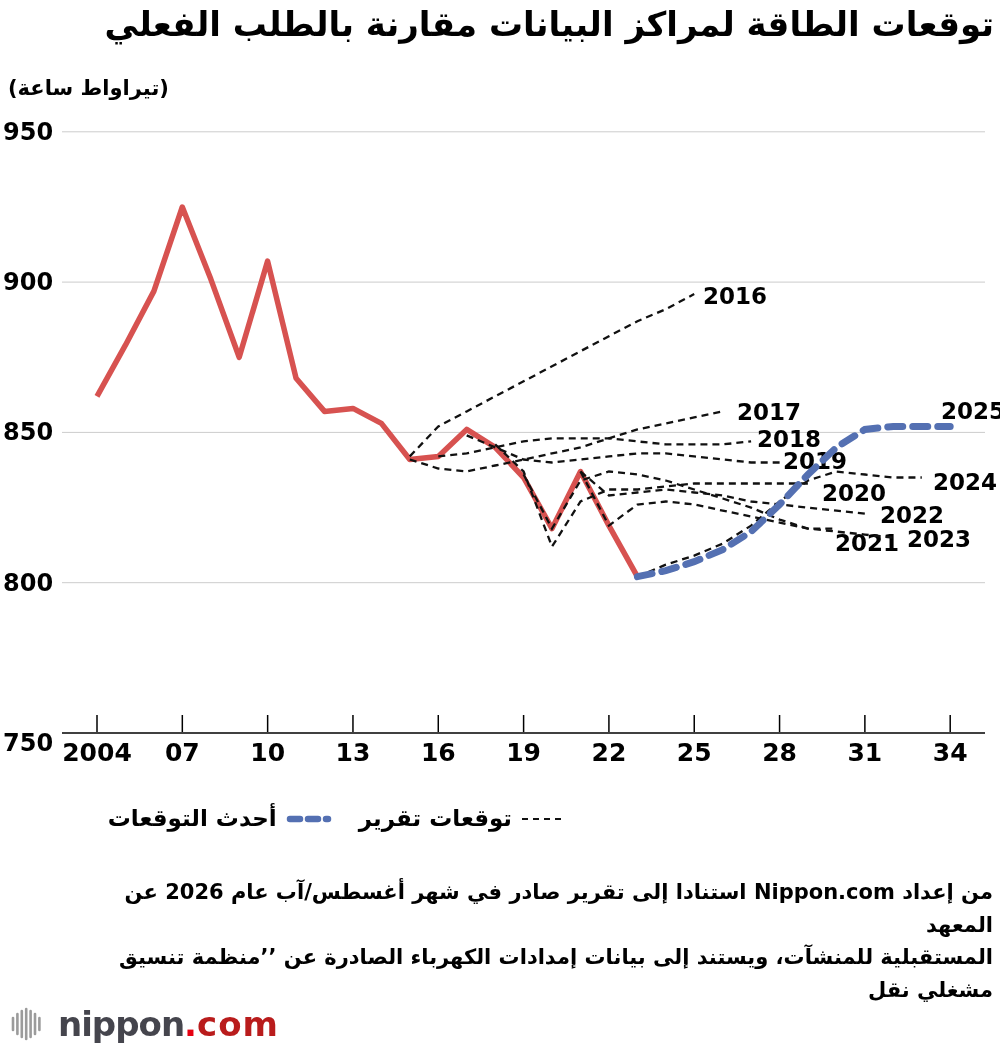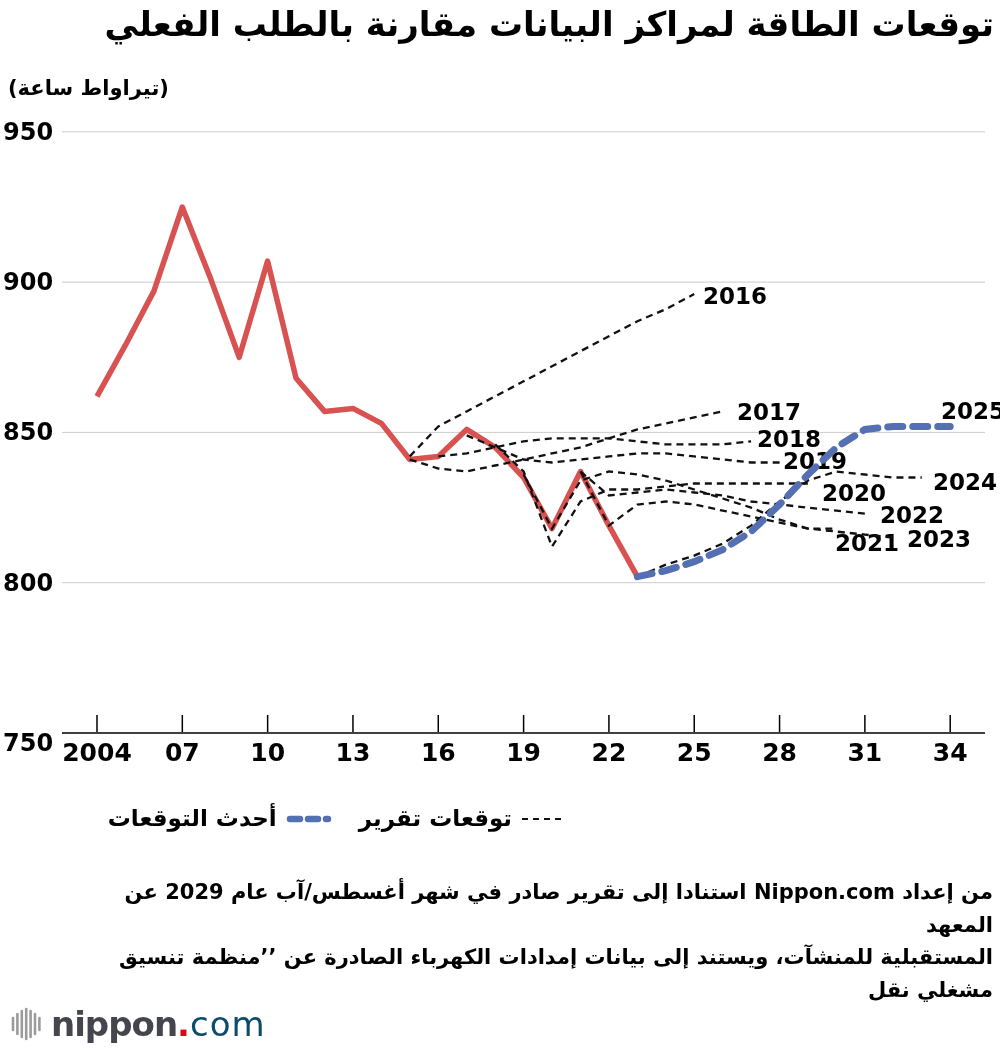--- a/index.html
+++ b/index.html
@@ -8,25 +8,25 @@
   .title{position:absolute;top:4px;right:6px;font-size:34px;font-weight:700;
          direction:rtl;white-space:nowrap;}
   .unit{position:absolute;top:76px;left:8px;font-size:21px;font-weight:700;direction:rtl;}
   .chart-svg{position:absolute;top:95px;left:0;}
   .legend{position:absolute;top:805px;right:433px;direction:rtl;display:flex;
           align-items:center;gap:27px;white-space:nowrap;}
   .legend-item{display:flex;align-items:center;gap:9px;font-size:23px;font-weight:700;}
   .legend-item svg{flex:0 0 auto;}
   .source{position:absolute;top:876px;right:7px;left:100px;direction:rtl;text-align:right;
           font-size:21px;font-weight:700;line-height:32.6px;}
-  .logo{position:absolute;left:10px;top:1000px;display:flex;align-items:center;gap:7px;}
+  .logo{position:absolute;left:10px;top:1000px;display:flex;align-items:center;gap:14px;}
   .logo-text{display:flex;align-items:baseline;}
   .logo-nippon{font-size:34px;font-weight:700;color:#45454d;letter-spacing:-1px;}
   .logo-dot{font-size:34px;font-weight:700;color:#e60012;}
-  .logo-com{font-size:34px;font-weight:400;color:#0c4a6e;letter-spacing:1px;}
+  .logo-com{font-size:34px;font-weight:700;color:#b91c1c;letter-spacing:1px;}
 </style>
 </head>
 <body>
 
 <div class="page">
 
   <div class="title">توقعات الطاقة لمراكز البيانات مقارنة بالطلب الفعلي</div>
 
   <div class="unit">(تيراواط ساعة)</div>
 
@@ -95,21 +95,21 @@
       </div>
       <div class="legend-item">
         <span><svg width="46" height="14">
             <line x1="4" y1="7" x2="42" y2="7" stroke="#5470b2" stroke-width="6.5" stroke-dasharray="10 8" stroke-linecap="round"></line>
           </svg></span>
         <span>أحدث التوقعات</span>
       </div>
     </div>
 
   <div class="source">
-      <div>من إعداد Nippon.com استنادا إلى تقرير صادر في شهر أغسطس/آب عام 2029 عن المعهد</div>
+      <div>من إعداد Nippon.com استنادا إلى تقرير صادر في شهر أغسطس/آب عام 2026 عن المعهد</div>
       <div>المستقبلية للمنشآت، ويستند إلى بيانات إمدادات الكهرباء الصادرة عن ’’منظمة تنسيق مشغلي نقل</div>
     </div>
 
   <div class="logo">
     <svg width="34" height="48" viewBox="0 0 34 48">
       <g stroke="#9b9b9b" stroke-width="2.6" stroke-linecap="round">
         <line x1="3" y1="18" x2="3" y2="30"></line>
         <line x1="7.4" y1="14" x2="7.4" y2="34"></line>
         <line x1="11.8" y1="11" x2="11.8" y2="37"></line>
         <line x1="16.2" y1="9" x2="16.2" y2="39"></line>

